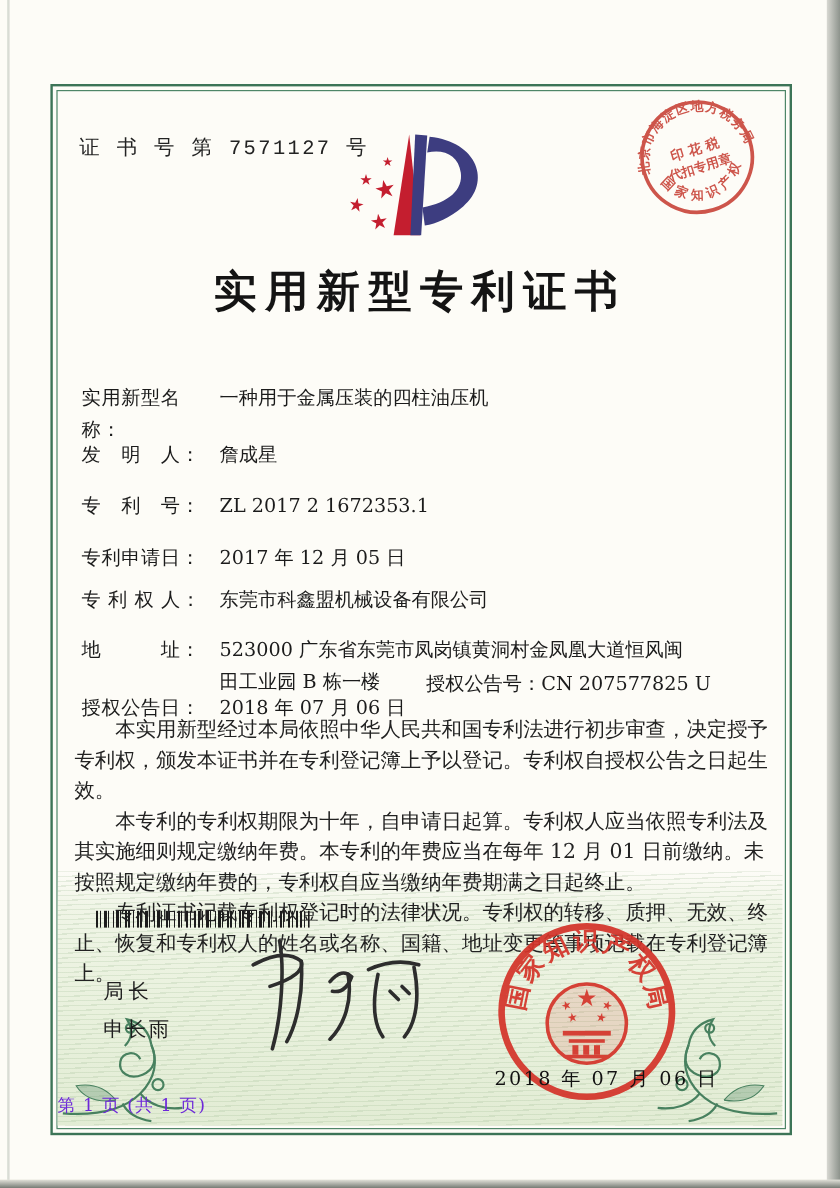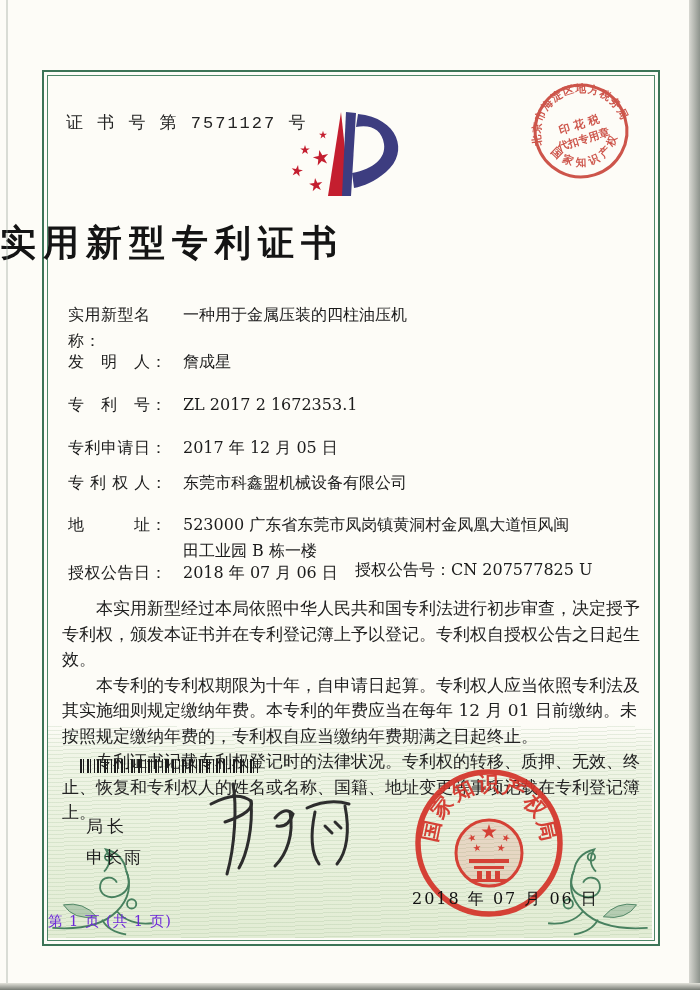--- a/index.html
+++ b/index.html
@@ -24,24 +24,24 @@
   
   .green-zone{position:absolute;left:48px;top:726px;width:604px;height:212px;
     background:
       repeating-linear-gradient(178deg,rgba(120,160,110,.16) 0 1px,rgba(255,255,255,0) 1px 4px),
       linear-gradient(180deg,rgba(231,240,219,0) 0%,rgba(231,240,219,.6) 14%,#e9f1dd 55%,#e2ecd4 100%);}
 
   .cert-no{position:absolute;left:66px;top:111px;font-size:17px;letter-spacing:2px;color:#232323;font-family:Liberation Mono, monospace;}
 
   .logo{position:absolute;left:272px;top:100px;width:156px;height:110px;}
 
-  .title{position:absolute;left:0;top:219px;width:100%;text-align:left;
+  .title{position:absolute;left:0;top:219px;width:100%;text-align:center;
     font-size:36px;font-weight:700;letter-spacing:7px;color:#141414;}
 
-  .field{position:absolute;left:68px;font-size:16px;line-height:26px;color:#1b1b1b;}
+  .field{position:absolute;left:68px;font-size:16px;line-height:26px;color:#1b1b1b;margin-top:17px;}
   .field .lbl{display:inline-block;width:115px;vertical-align:top;letter-spacing:.5px;}
   .field .val{display:inline-block;vertical-align:top;}
   .val-wrap{width:398px;}
   .grant-no{position:absolute;left:355px;top:560px;font-size:16px;color:#1b1b1b;}
 
   .paras{position:absolute;left:62px;top:596px;width:582px;
     font-size:17px;line-height:25.5px;color:#222;}
   .paras p{margin:0;text-indent:2em;}
 
   .barcode{position:absolute;left:80px;top:759px;width:178px;height:14px;

